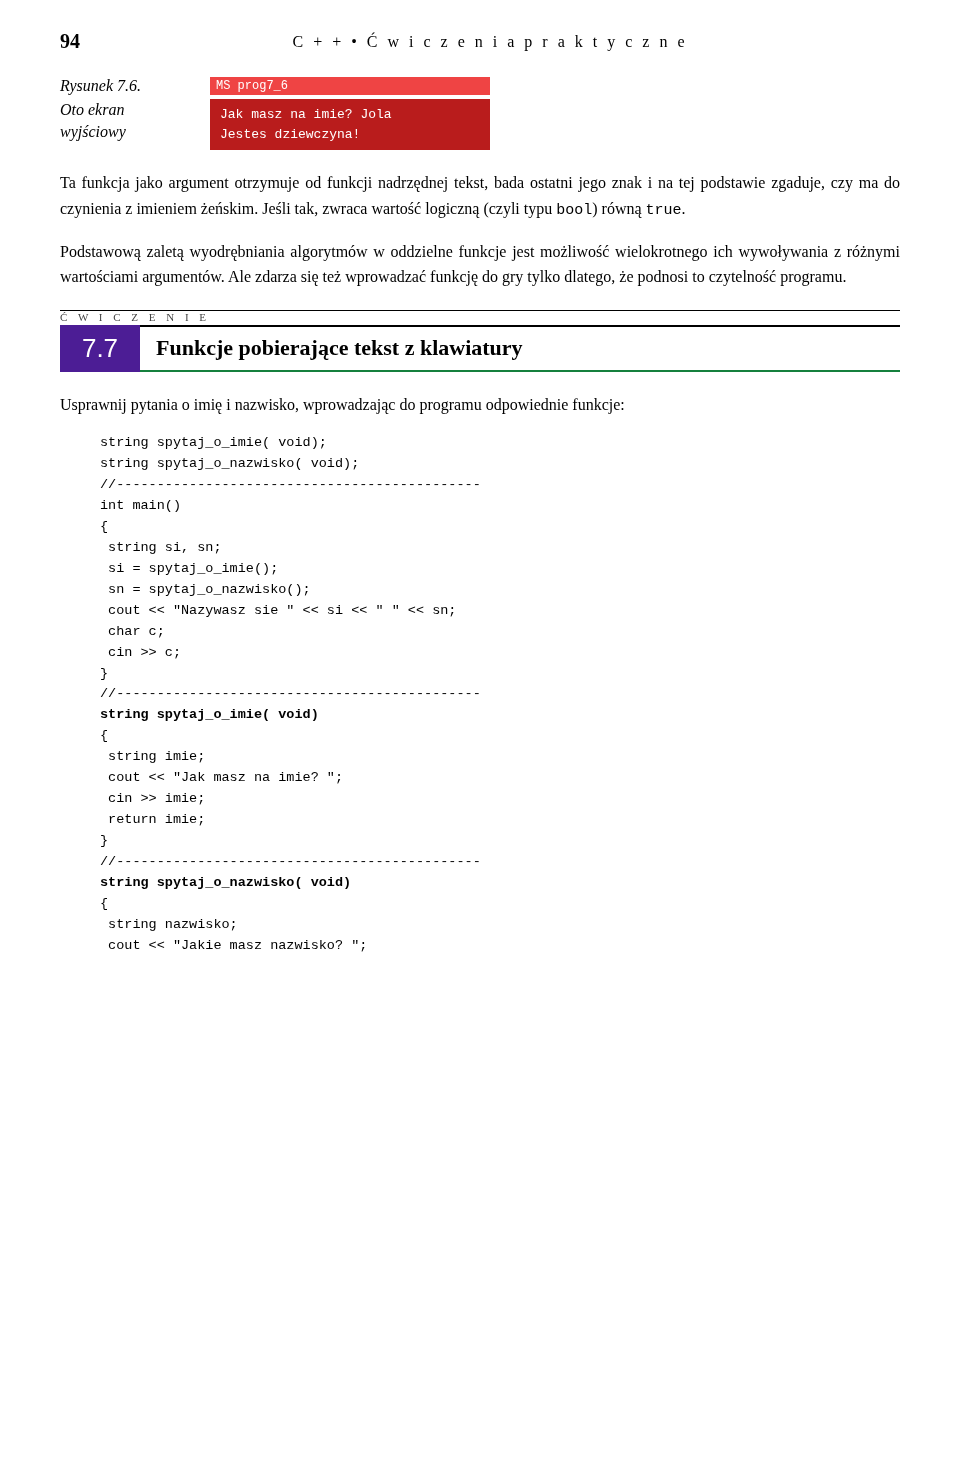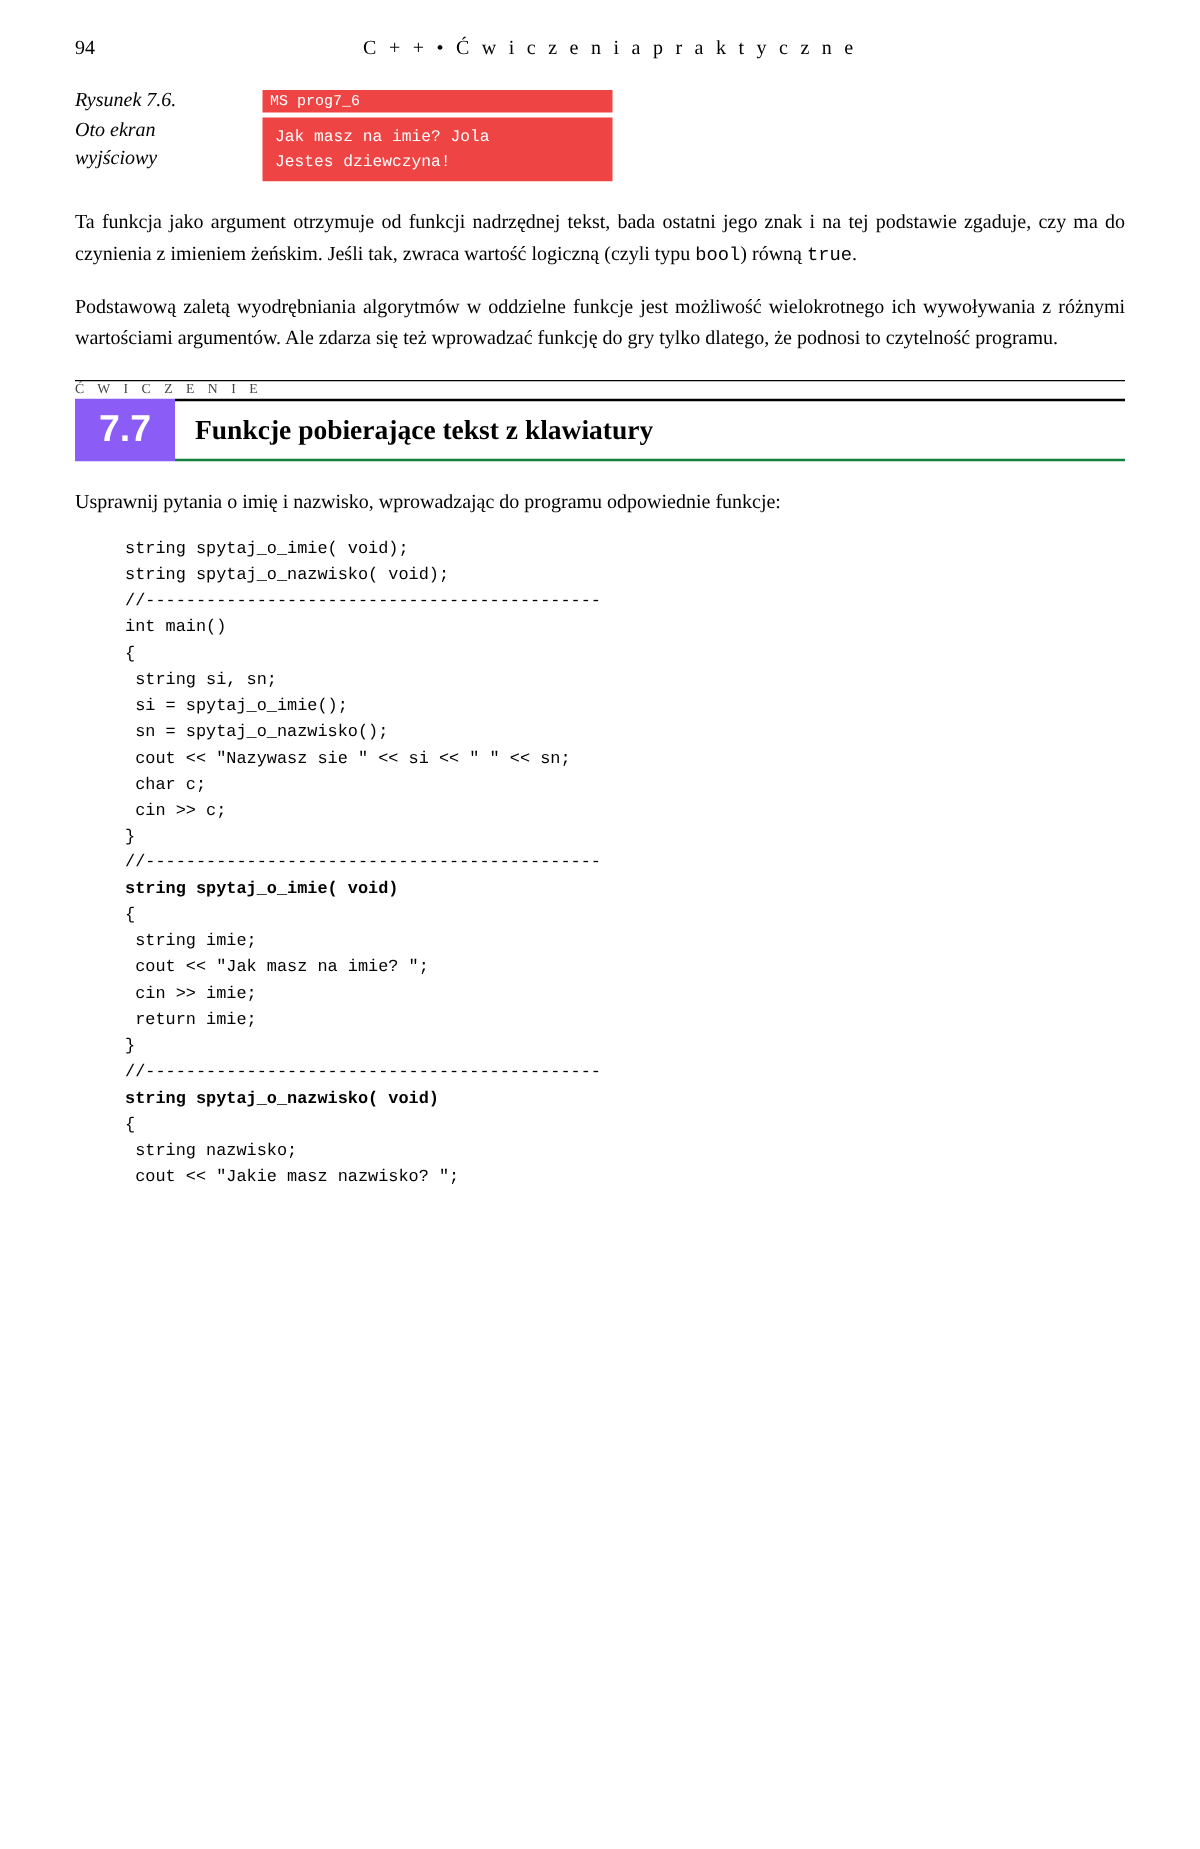--- a/index.html
+++ b/index.html
@@ -20,22 +20,22 @@
 
     .page-header {
       display: flex;
       justify-content: space-between;
       align-items: center;
       margin-bottom: 24px;
       border-bottom: none;
     }
 
     .page-number {
-      font-size: 16px;
-      font-weight: normal;
+      font-size: 20px;
+      font-weight: bold;
     }
 
     .page-title-header {
       font-size: 16px;
       letter-spacing: 3px;
       text-align: center;
       flex: 1;
     }
 
     .figure-section {
@@ -56,21 +56,21 @@
       margin-bottom: 4px;
     }
 
     .figure-label-desc {
       font-style: italic;
       font-size: 16px;
       line-height: 1.4;
     }
 
     .terminal-box {
-      background: #ef4444;
+      background: #b91c1c;
       color: #ffffff;
       font-family: 'Courier New', Courier, monospace;
       font-size: 13px;
       padding: 6px 10px;
       min-width: 280px;
       line-height: 1.5;
     }
 
     .terminal-titlebar {
       background: #ef4444;
@@ -100,24 +100,24 @@
     }
 
     .exercise-header {
       display: flex;
       align-items: stretch;
       margin-bottom: 16px;
       margin-top: 0;
     }
 
     .exercise-number-box {
-      background: #8b5cf6;
+      background: #4c1d95;
       color: #ffffff;
-      font-size: 30px;
-      font-weight: bold;
+      font-size: 26px;
+      font-weight: normal;
       font-family: Arial, sans-serif;
       padding: 8px 18px;
       display: flex;
       align-items: center;
       justify-content: center;
       min-width: 80px;
     }
 
     .exercise-title-box {
       font-size: 22px;

